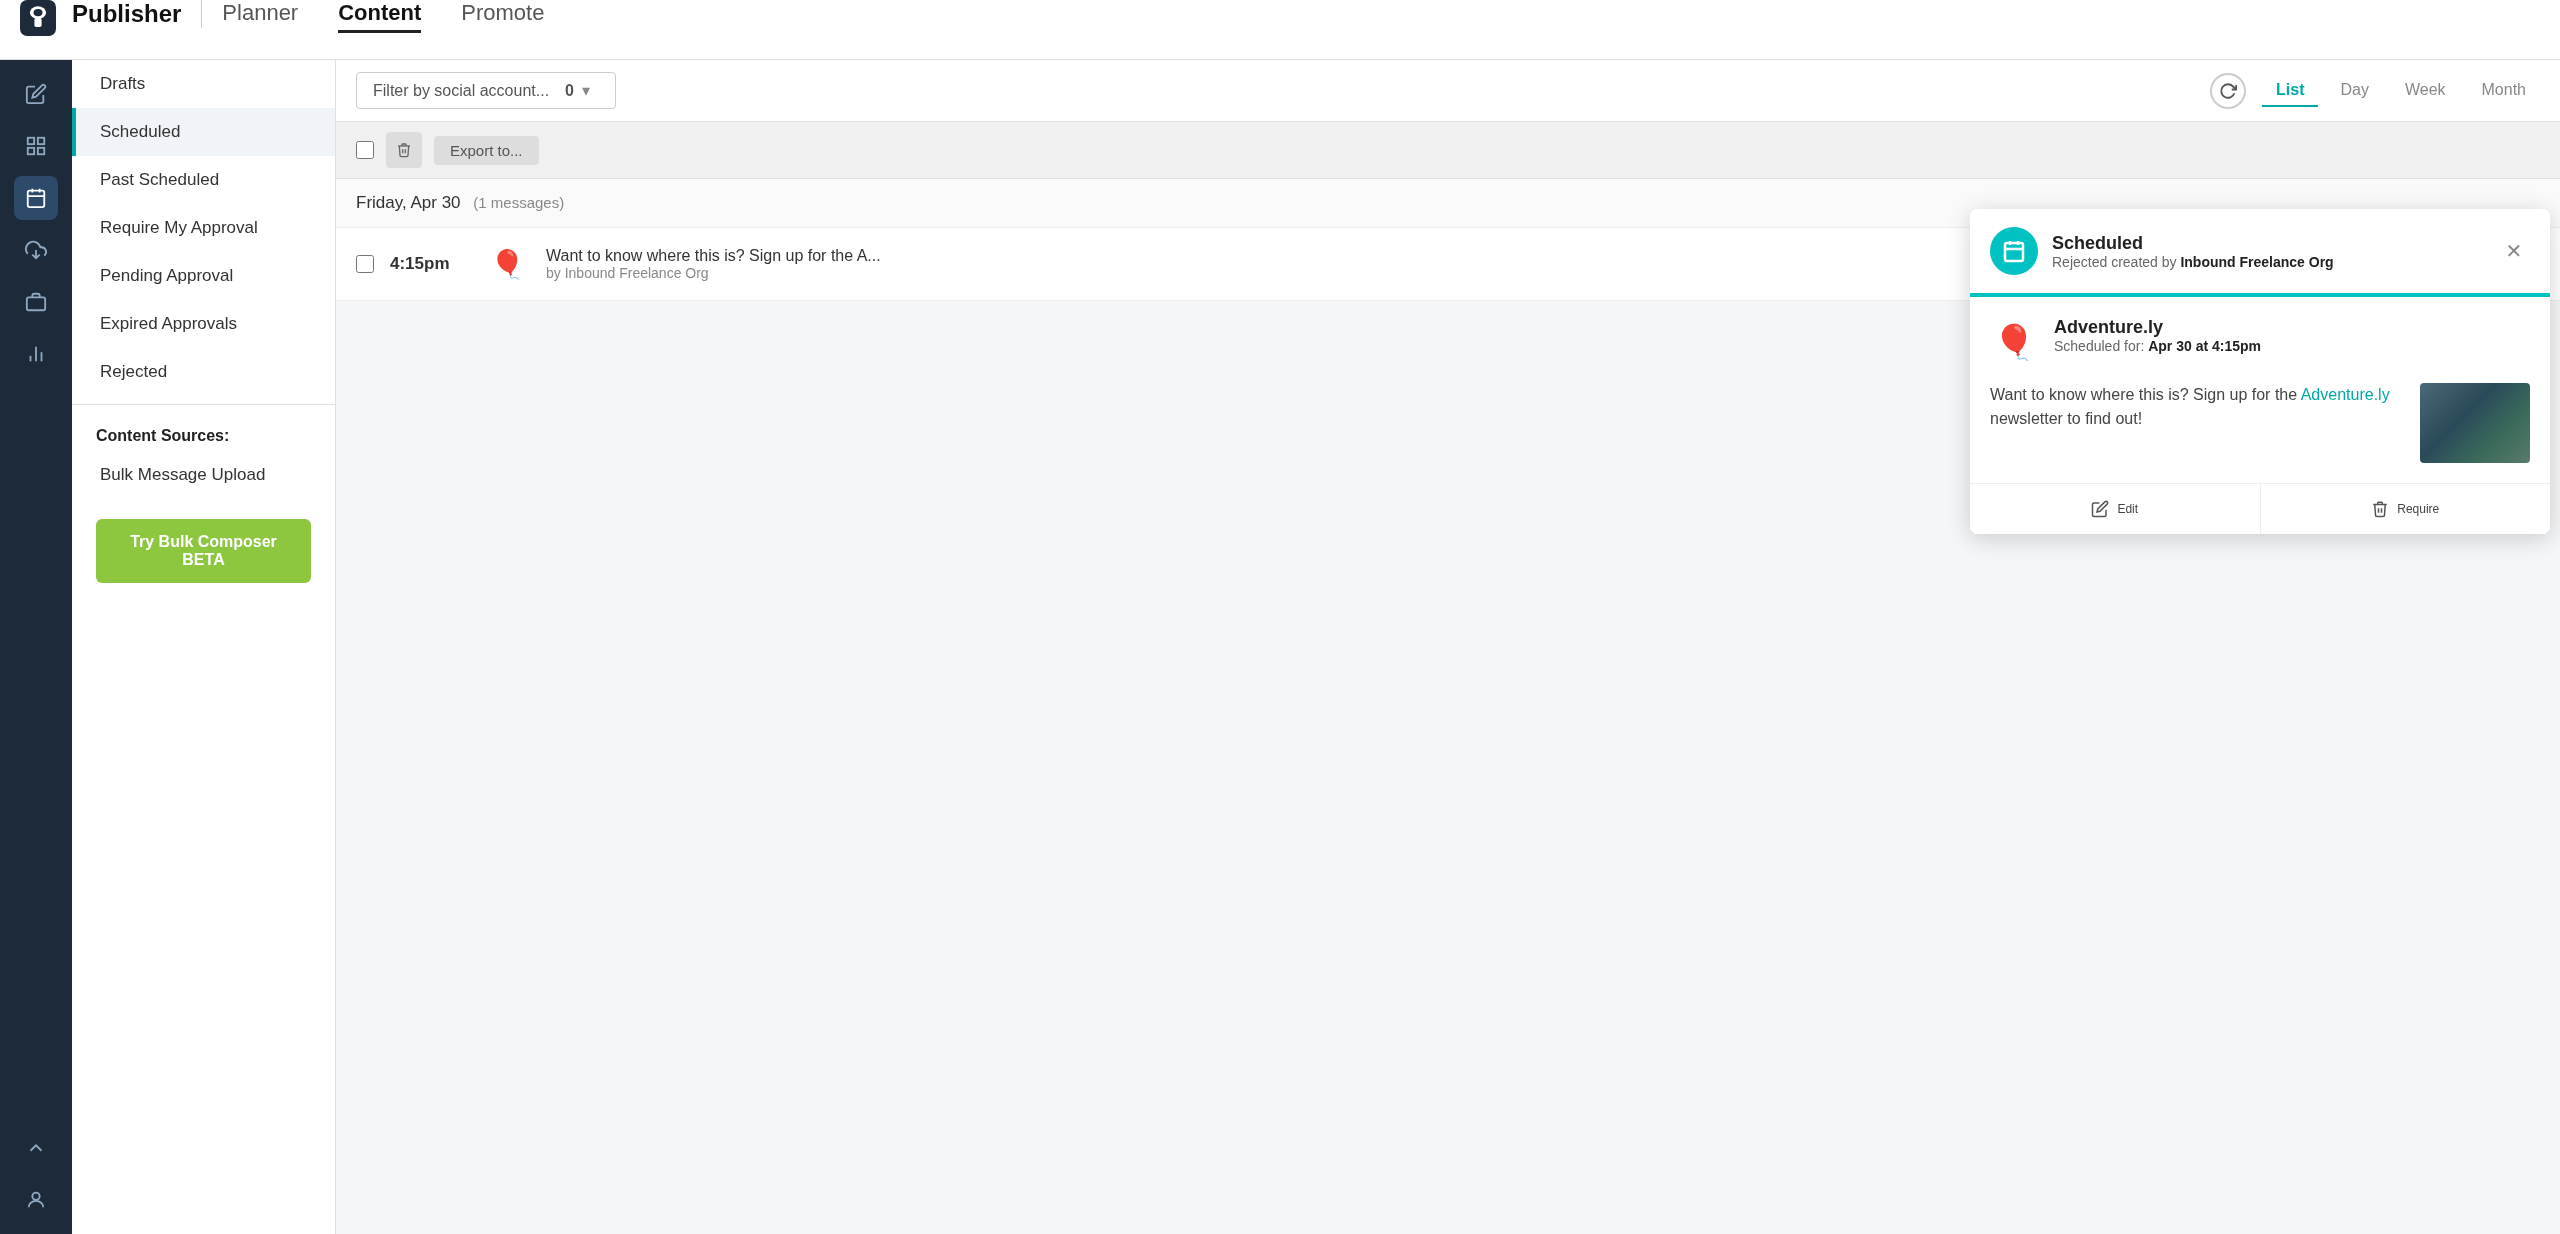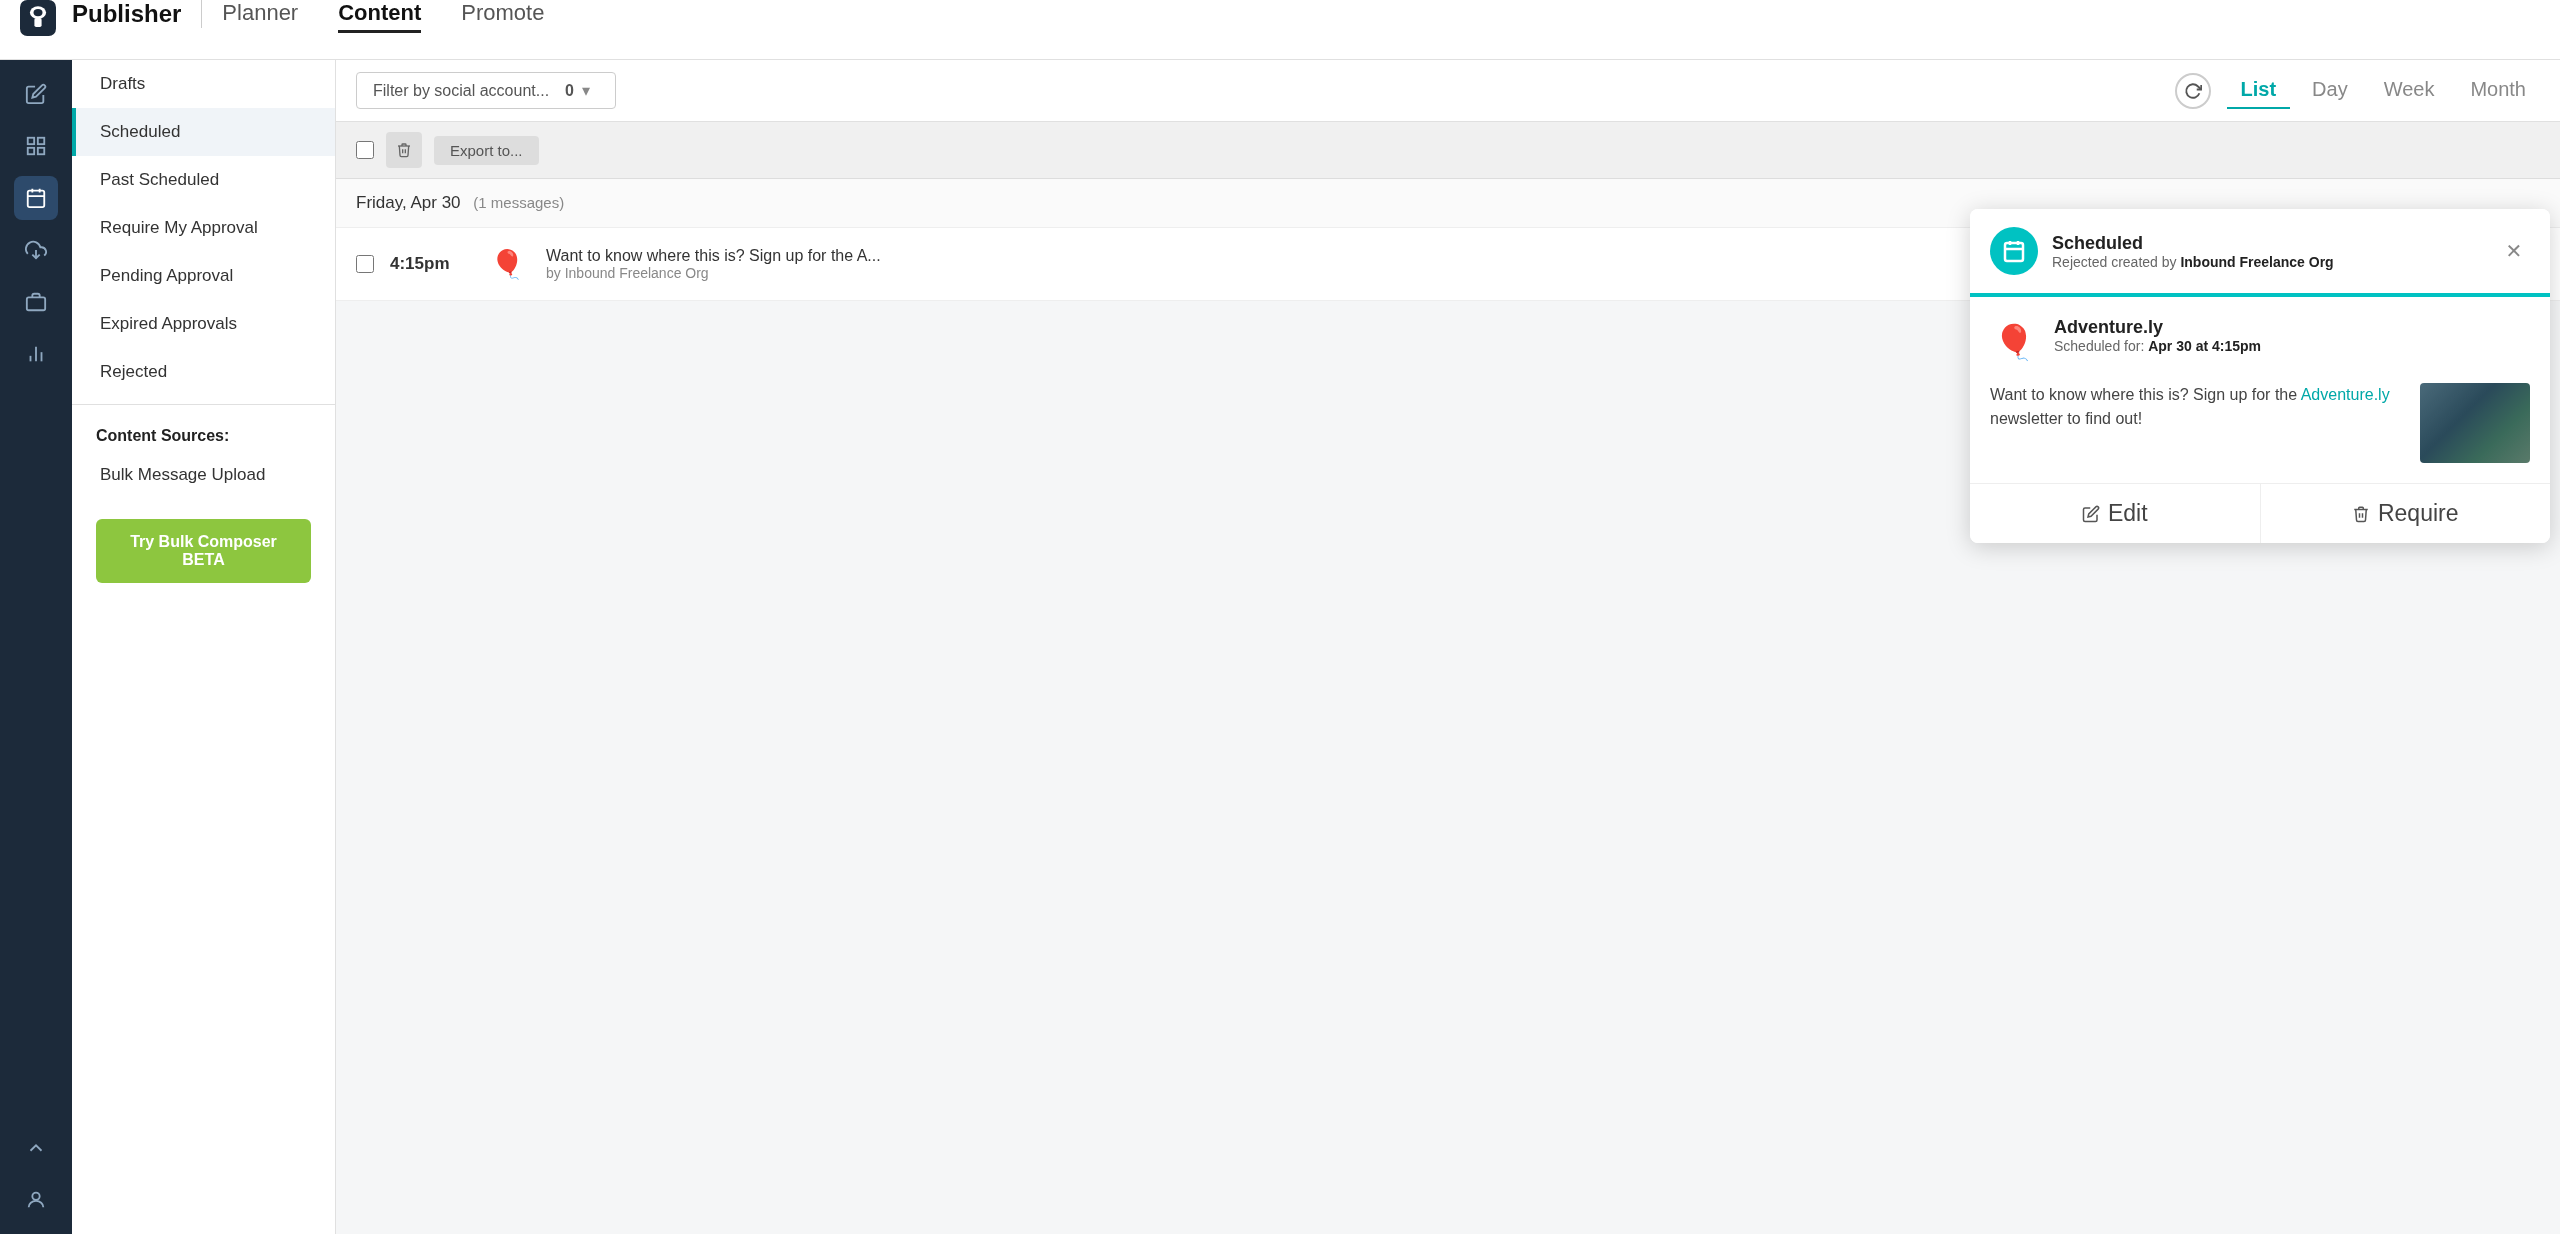--- a/index.html
+++ b/index.html
@@ -71,21 +71,21 @@
     .filter-count { font-weight: 600; margin-left: 8px; }
     .filter-chevron { color: #888; }
     .view-controls { display: flex; align-items: center; gap: 16px; }
     .refresh-btn {
       width: 36px; height: 36px; border: 2px solid #ccc; border-radius: 50%;
       display: flex; align-items: center; justify-content: center; cursor: pointer;
       background: #fff;
     }
     .view-tabs { display: flex; gap: 8px; }
     .view-tab {
-      padding: 6px 14px; font-size: 20px; color: #888; cursor: pointer;
+      padding: 6px 14px; font-size: 16px; color: #888; cursor: pointer;
       border-bottom: 2px solid transparent;
     }
     .view-tab.active { color: #00a8a8; border-bottom: 2px solid #00a8a8; font-weight: 600; }
 
     
     .list-area { flex: 1; overflow-y: auto; padding: 0; position: relative; }
 
     
     .select-toolbar {
       background: #f0f0f0; padding: 10px 20px; display: flex; align-items: center;
@@ -161,21 +161,21 @@
     }
     .popup-img-placeholder {
       width: 100%; height: 100%;
       background: linear-gradient(135deg, #4a6a7a 0%, #2a4a5a 40%, #3a6a5a 70%, #5a7a6a 100%);
     }
     .popup-actions {
       display: flex; border-top: 1px solid #eee;
     }
     .popup-action-btn {
       flex: 1; padding: 16px; display: flex; align-items: center; justify-content: center;
-      gap: 8px; font-size: 23px; color: #444; cursor: pointer; background: #fff;
+      gap: 8px; font-size: 12px; color: #444; cursor: pointer; background: #fff;
       border: none;
     }
     .popup-action-btn:first-child { border-right: 1px solid #eee; }
   </style>
 </head>
 <body>
 
 <div class="top-nav">
   <div class="top-nav-logo">
     <svg viewBox="0 0 40 40" fill="none">

